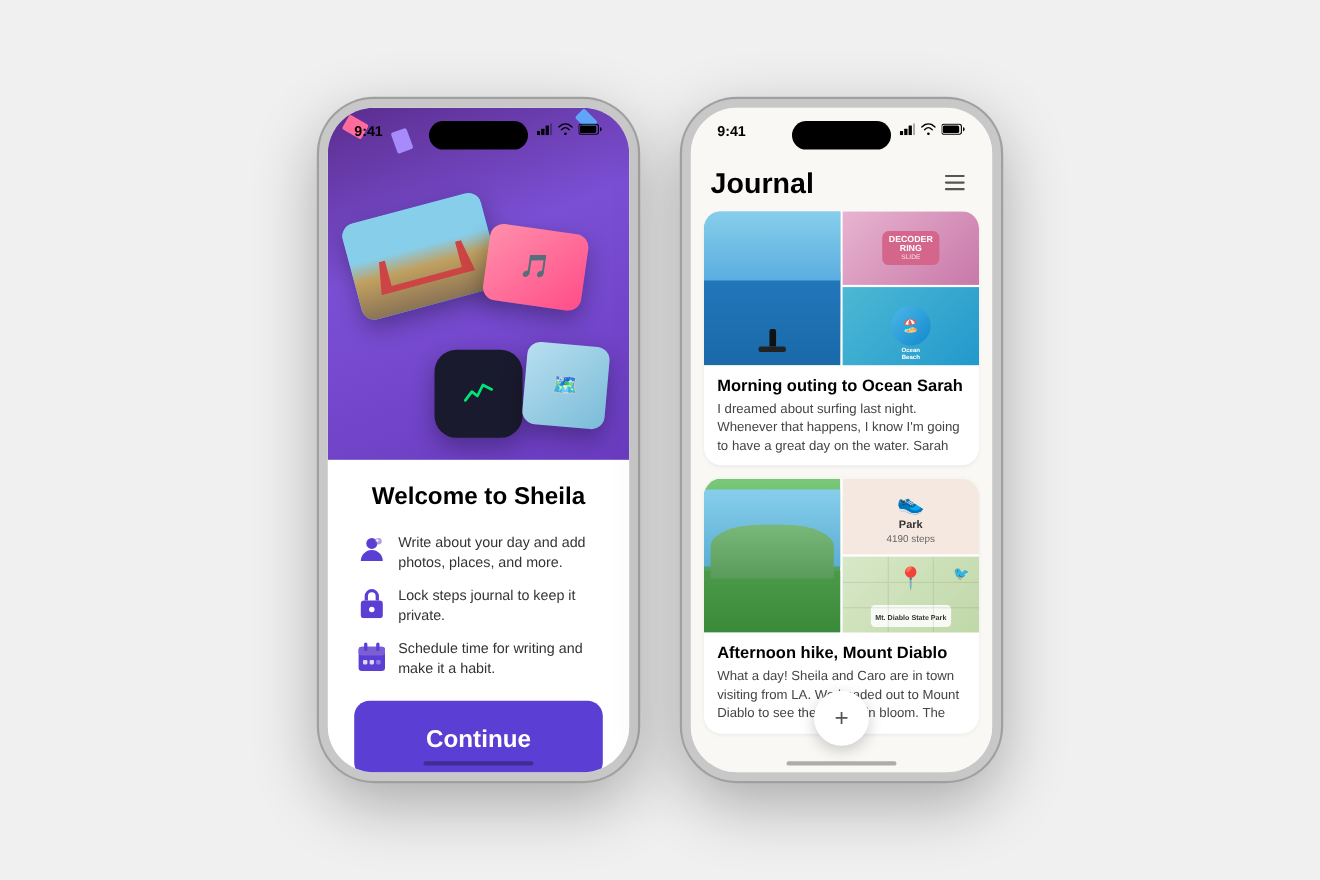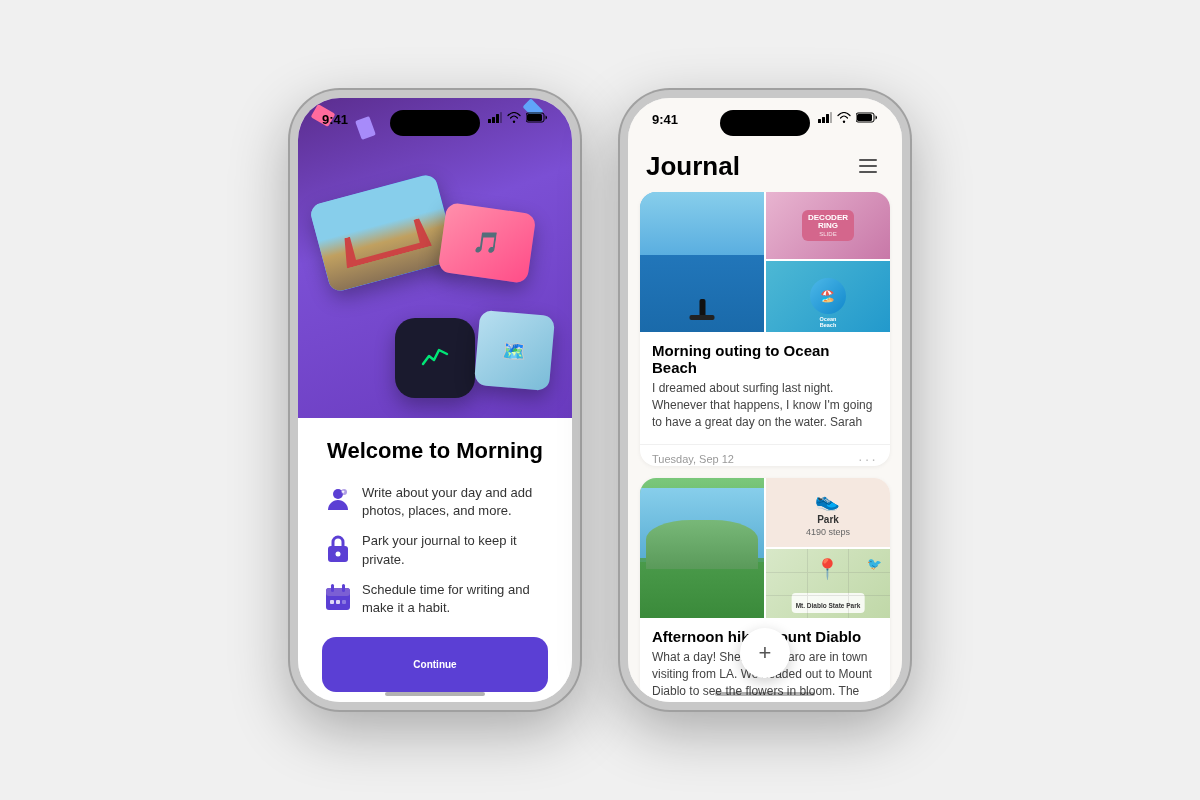--- a/index.html
+++ b/index.html
@@ -252,21 +252,21 @@
       color: #333;
       line-height: 1.4;
     }
 
     .continue-btn {
       background: #5b3fd4;
       color: #fff;
       border: none;
       border-radius: 14px;
       padding: 22px;
-      font-size: 10px;
+      font-size: 22px;
       font-weight: 600;
       text-align: center;
       margin-top: 8px;
       cursor: pointer;
       width: 100%;
     }
 
     
     .phone2-content {
       position: absolute;
@@ -592,21 +592,21 @@
             </svg>
           </div>
 
           <div class="photo-card photo-card-4" style="background: linear-gradient(135deg, #b8dff0, #7abcd8); display:flex; justify-content:center; align-items:center;">
             <span style="font-size:20px;">🗺️</span>
           </div>
         </div>
       </div>
 
       <div class="phone1-bottom">
-        <h1 class="welcome-title">Welcome to Morning</h1>
+        <h1 class="welcome-title">Welcome to Sheila</h1>
 
         <div class="feature-item">
           <div class="feature-icon">
             <svg width="28" height="28" viewBox="0 0 28 28">
               <circle cx="14" cy="8" r="5" fill="#5b3fd4"></circle>
               <path d="M4 24c0-5.5 4.5-10 10-10s10 4.5 10 10" fill="#5b3fd4"></path>
               <circle cx="20" cy="6" r="3" fill="#7b5fd4" opacity="0.6"></circle>
               <text x="19" y="8" font-size="6" fill="#fff" text-anchor="middle">✦</text>
             </svg>
           </div>
@@ -614,21 +614,21 @@
         </div>
 
         <div class="feature-item">
           <div class="feature-icon">
             <svg width="26" height="28" viewBox="0 0 26 28">
               <rect x="3" y="12" width="20" height="16" rx="3" fill="#5b3fd4"></rect>
               <path d="M8 12V8a5 5 0 0 1 10 0v4" stroke="#5b3fd4" stroke-width="3" fill="none"></path>
               <circle cx="13" cy="20" r="2.5" fill="#fff"></circle>
             </svg>
           </div>
-          <span class="feature-text">Park your journal to keep it private.</span>
+          <span class="feature-text">Lock steps journal to keep it private.</span>
         </div>
 
         <div class="feature-item">
           <div class="feature-icon">
             <svg width="28" height="28" viewBox="0 0 28 28">
               <rect x="2" y="5" width="24" height="22" rx="3" fill="#5b3fd4"></rect>
               <rect x="2" y="5" width="24" height="8" rx="3" fill="#7b5fd4"></rect>
               <rect x="7" y="1" width="3" height="8" rx="1.5" fill="#5b3fd4"></rect>
               <rect x="18" y="1" width="3" height="8" rx="1.5" fill="#5b3fd4"></rect>
               <rect x="6" y="17" width="4" height="4" rx="1" fill="#fff" opacity="0.8"></rect>
@@ -708,26 +708,22 @@
               <div class="ocean-circle">
                 <span class="ocean-icon-text">🏖️</span>
               </div>
               <div class="ocean-badge">
                 <div class="ocean-text">Ocean<br>Beach</div>
               </div>
             </div>
           </div>
 
           <div class="entry-body">
-            <div class="entry-title">Morning outing to Ocean Beach</div>
+            <div class="entry-title">Morning outing to Ocean Sarah</div>
             <div class="entry-text">I dreamed about surfing last night. Whenever that happens, I know I'm going to have a great day on the water. Sarah</div>
-          </div>
-          <div class="entry-date-row">
-            <span class="entry-date">Tuesday, Sep 12</span>
-            <span class="entry-more">···</span>
           </div>
         </div>
 
         <div class="entry-card">
           <div class="media-grid2">
 
             <div class="media-cell media-cell-hike">
               <div class="hike-grass">
                 <div style="position:absolute; bottom:0; left:0; right:0; height:40%; background:linear-gradient(180deg, #4a9a4a, #3a8a3a);"></div>
                 <div style="position:absolute; top:10px; left:0; right:0; height:50%; background:linear-gradient(180deg, #87ceeb, #5aaed4);"></div>

